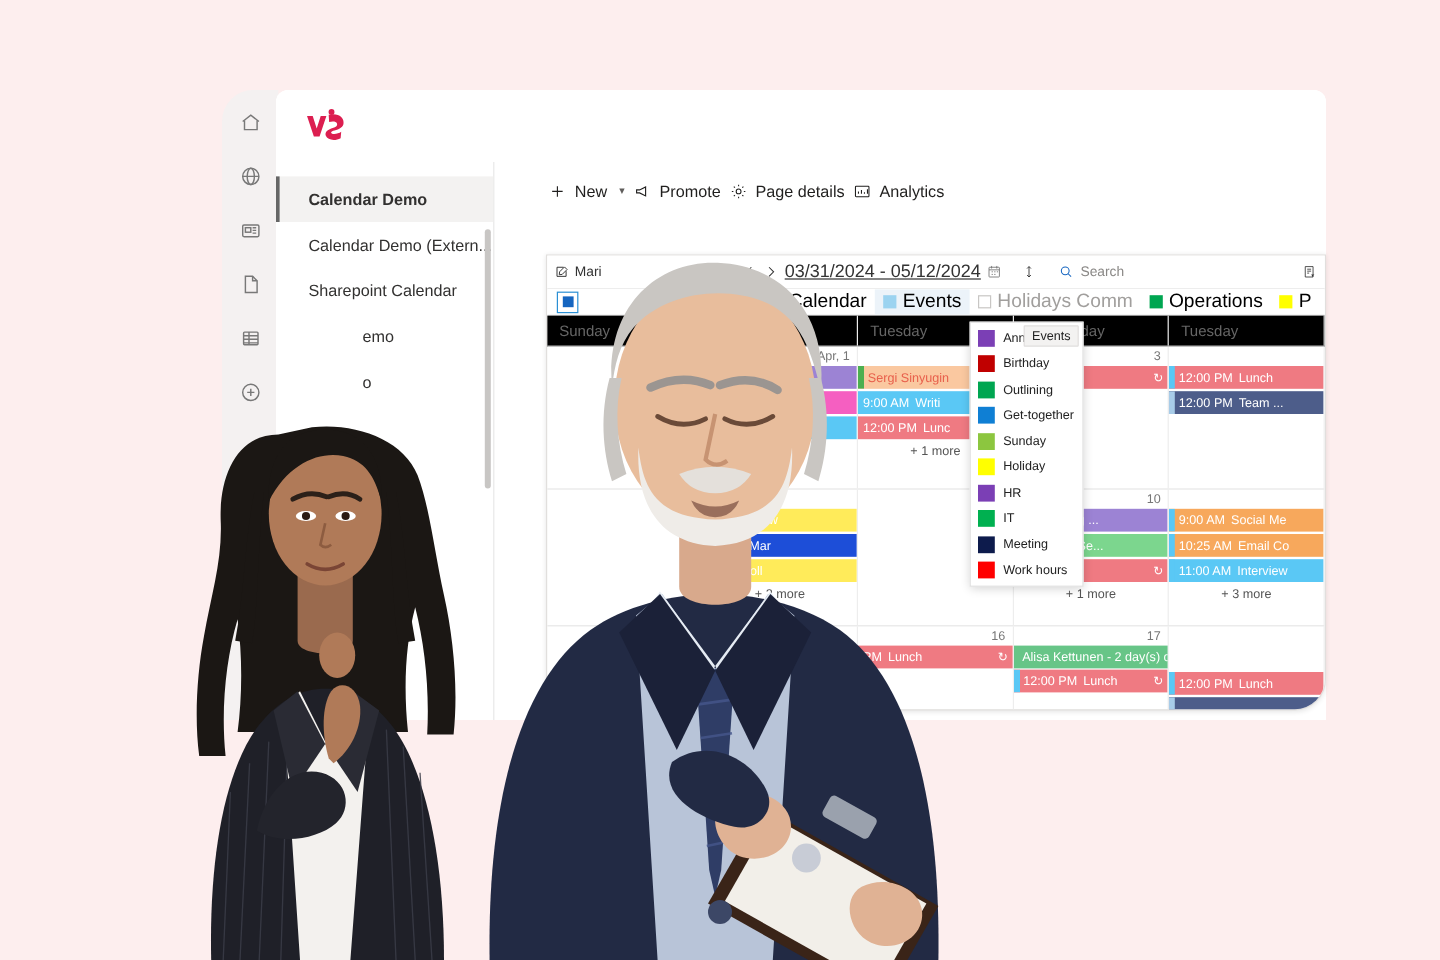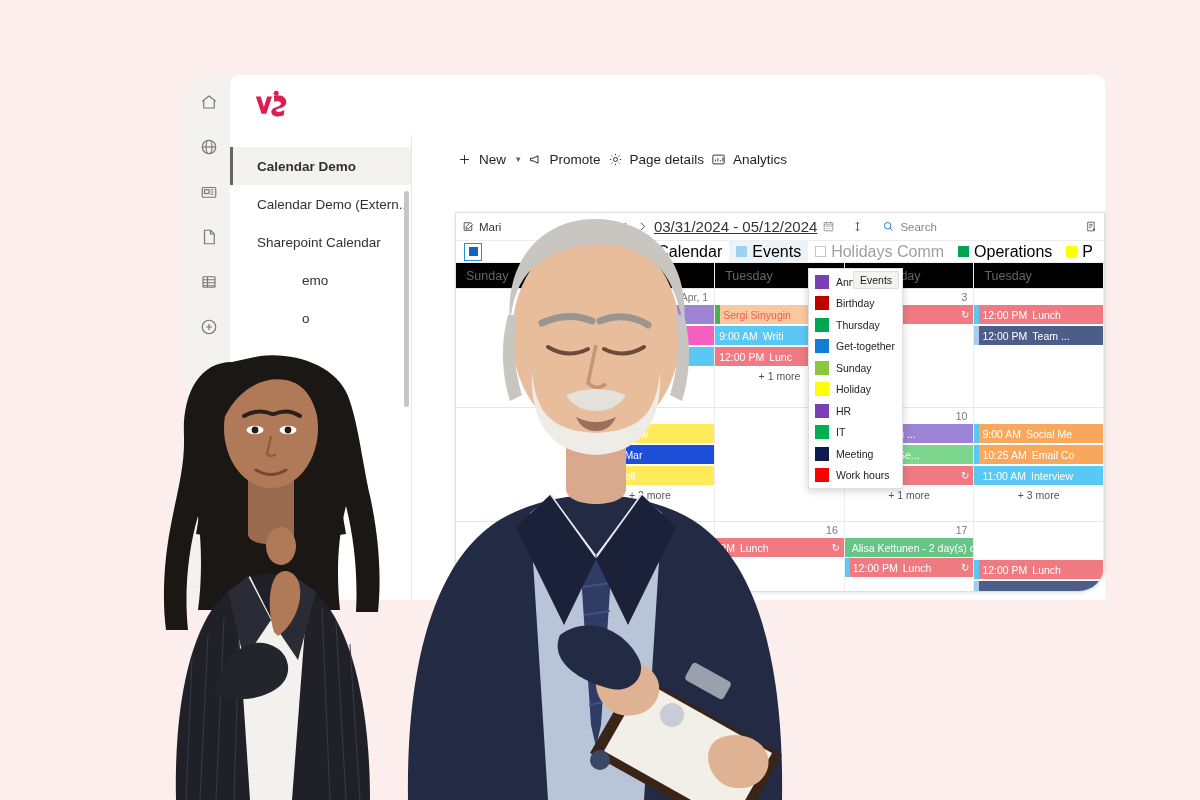--- a/index.html
+++ b/index.html
@@ -590,21 +590,21 @@
     <div class="cat-item">
         <span class="cat-swatch" style="background:#7b3fb5"></span>
         <span>Anniv</span>
       </div>
     <div class="cat-item">
         <span class="cat-swatch" style="background:#c00000"></span>
         <span>Birthday</span>
       </div>
     <div class="cat-item">
         <span class="cat-swatch" style="background:#00a651"></span>
-        <span>Thursday</span>
+        <span>Outlining</span>
       </div>
     <div class="cat-item">
         <span class="cat-swatch" style="background:#0f7fd4"></span>
         <span>Get-together</span>
       </div>
     <div class="cat-item">
         <span class="cat-swatch" style="background:#8cc63f"></span>
         <span>Sunday</span>
       </div>
     <div class="cat-item">

